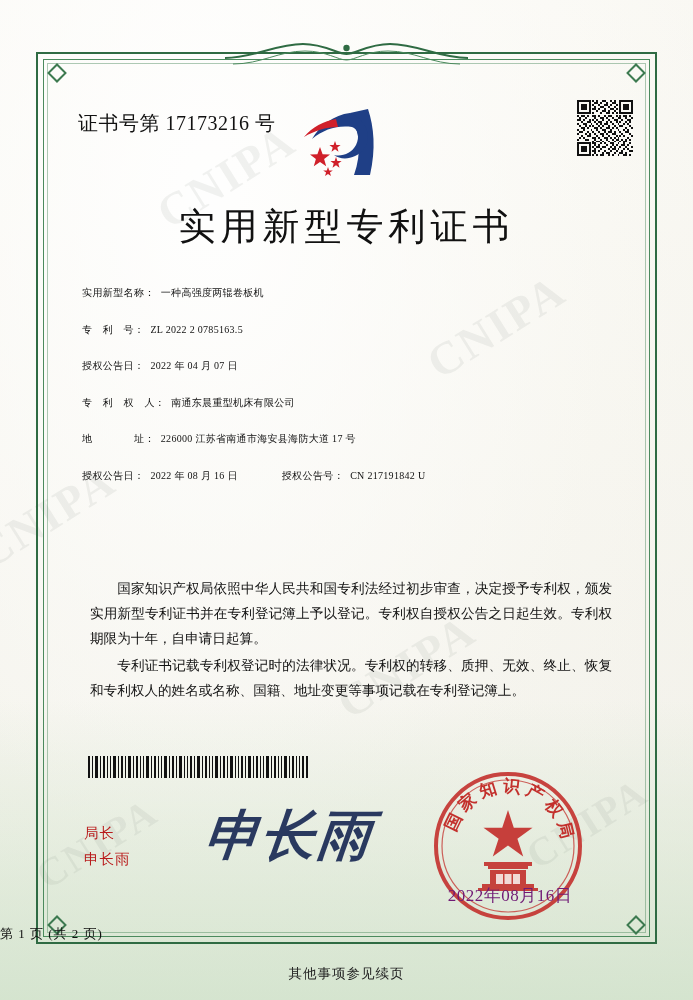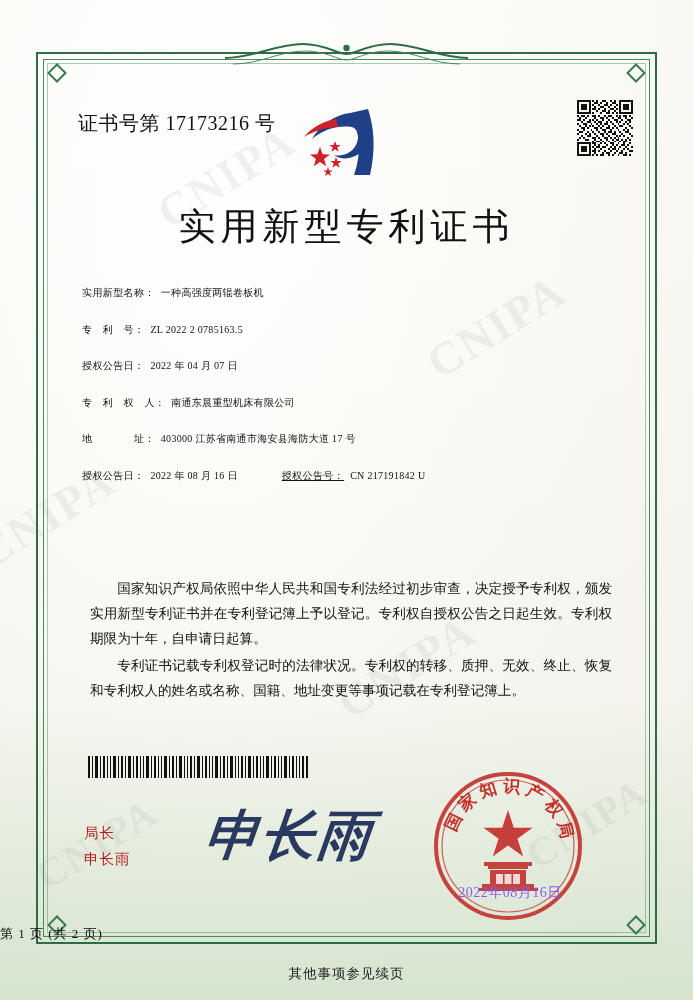--- a/index.html
+++ b/index.html
@@ -161,21 +161,20 @@
     flex: 0 0 auto;
     white-space: nowrap;
     letter-spacing: 0.4px;
   }
   .val {
     margin-left: 6px;
     letter-spacing: 0.3px;
   }
   .row .second {
     margin-left: 44px;
-    text-decoration: underline;
   }
 
   
   .body-text {
     position: absolute;
     left: 82px;
     top: 576px;
     width: 530px;
     font-size: 13.6px;
     line-height: 25px;
@@ -227,22 +226,22 @@
     top: 770px;
     width: 152px;
     height: 152px;
   }
   .seal-date {
     position: absolute;
     left: 440px;
     top: 884px;
     width: 140px;
     text-align: center;
-    font-size: 14px;
-    color: #8b5cf6;
+    font-size: 17px;
+    color: #701a75;
     letter-spacing: 0.5px;
     font-family: "Liberation Serif", serif;
   }
 
   
   .page-num {
     position: absolute;
     left: 0; right: 0;
     top: 925px;
     text-align: left;
@@ -555,21 +554,21 @@
     <div class="row">
       <span class="lbl">授权公告日：</span>
       <span class="val">2022 年 04 月 07 日</span>
     </div>
     <div class="row">
       <span class="lbl">专　利　权　人：</span>
       <span class="val">南通东晨重型机床有限公司</span>
     </div>
     <div class="row">
       <span class="lbl">地　　　　址：</span>
-      <span class="val">403000 江苏省南通市海安县海防大道 17 号</span>
+      <span class="val">226000 江苏省南通市海安县海防大道 17 号</span>
     </div>
     <div class="row">
       <span class="lbl">授权公告日：</span>
       <span class="val">2022 年 08 月 16 日</span>
       <span class="lbl second">授权公告号：</span>
       <span class="val">CN 217191842 U</span>
     </div>
   </div>
 
   <div class="body-text">

